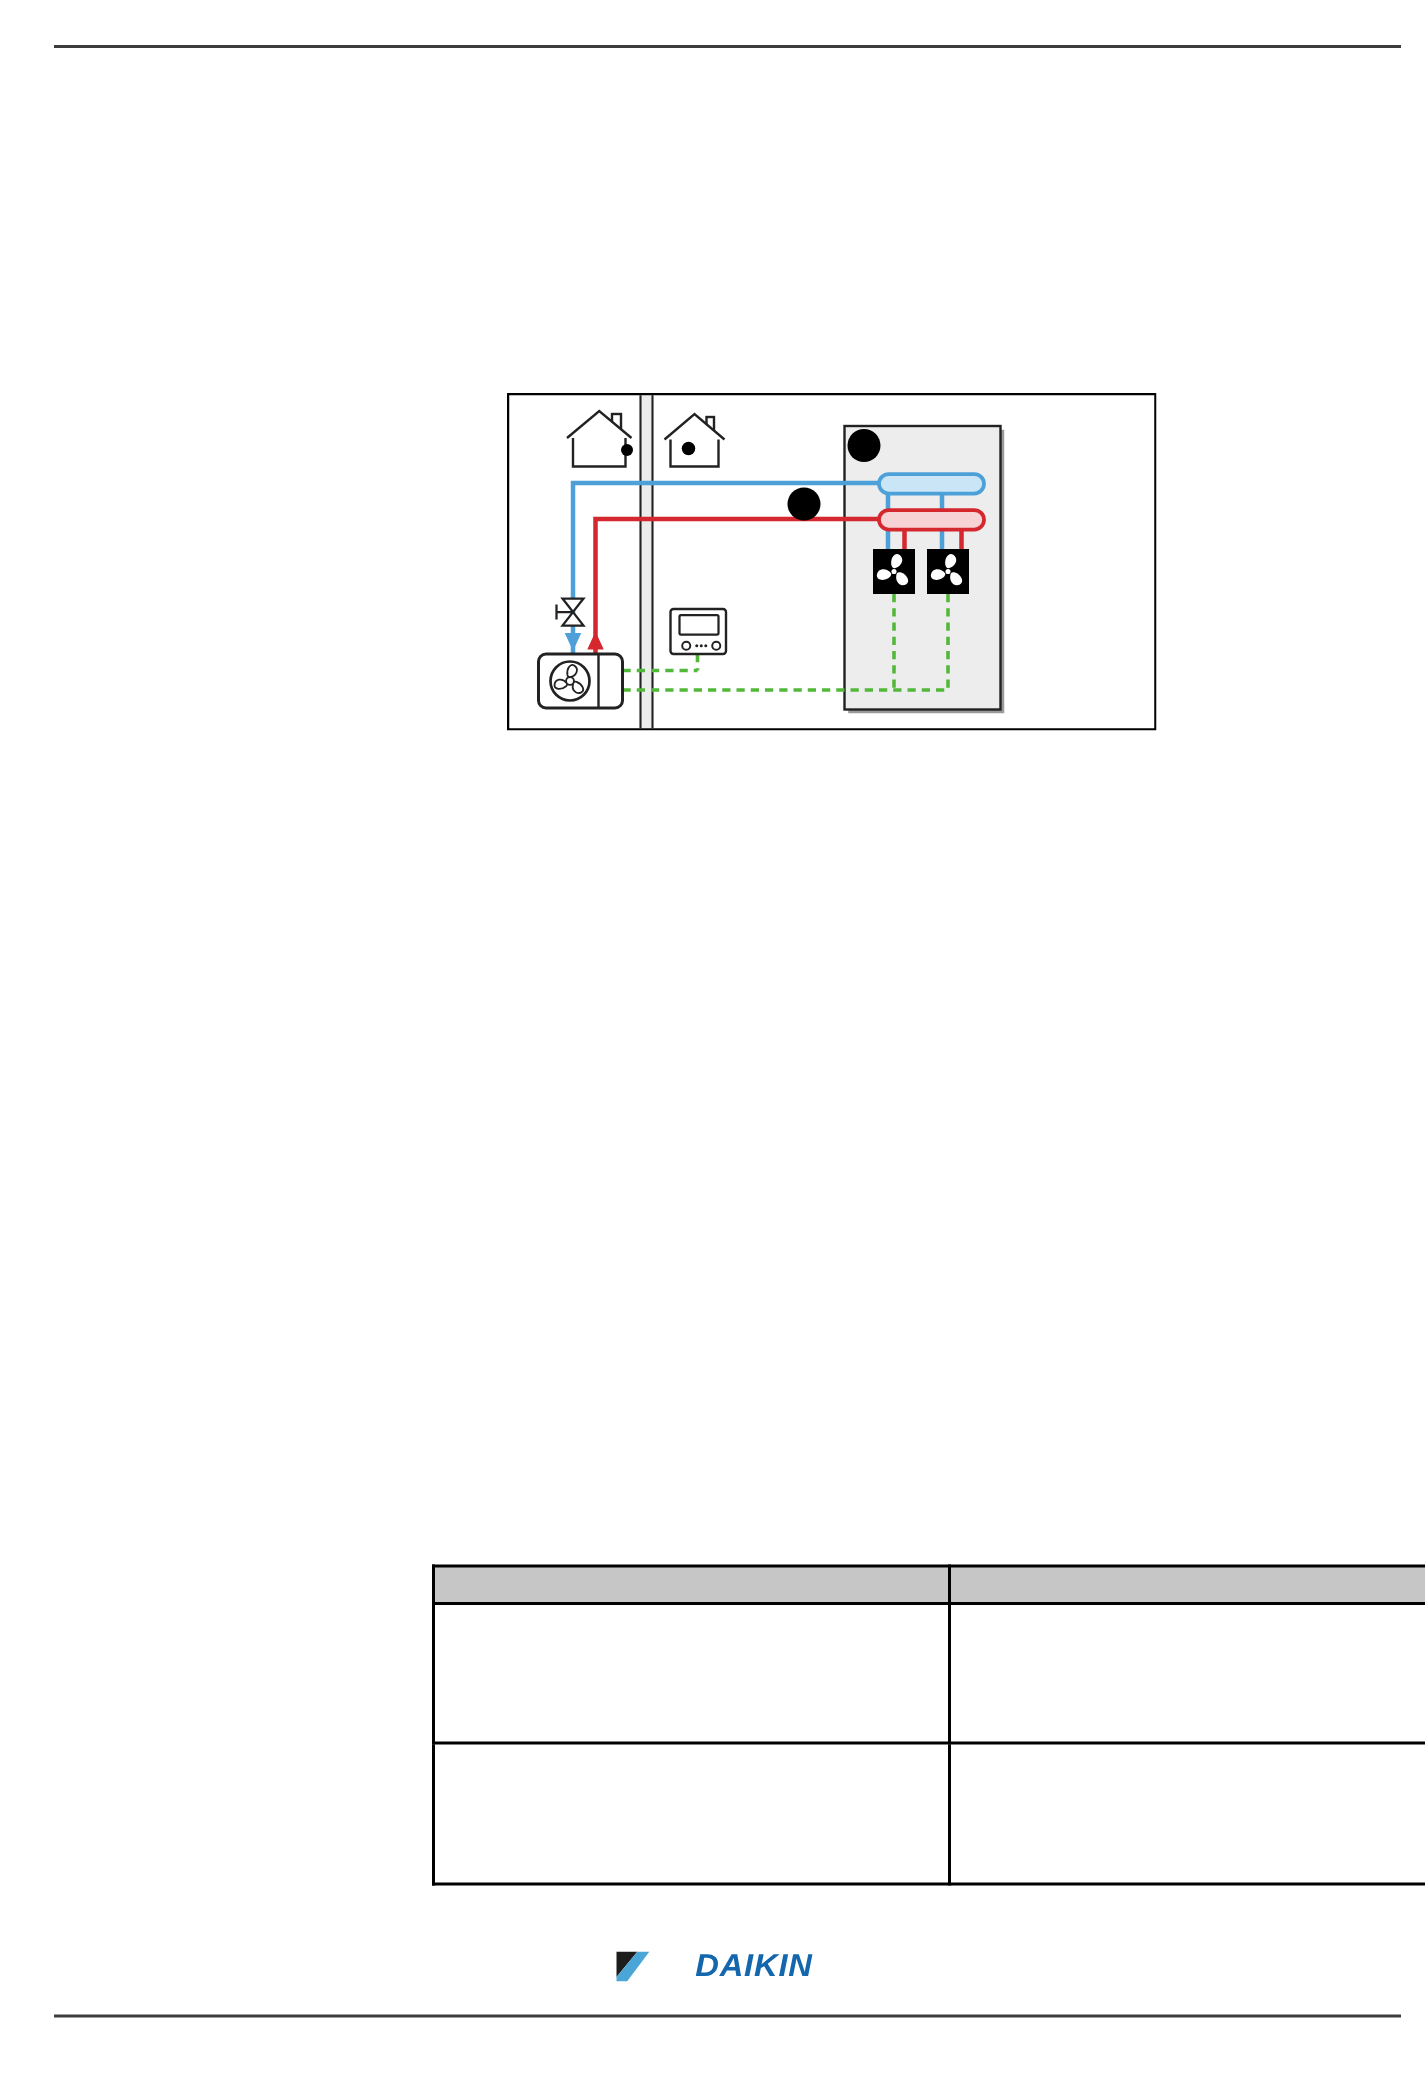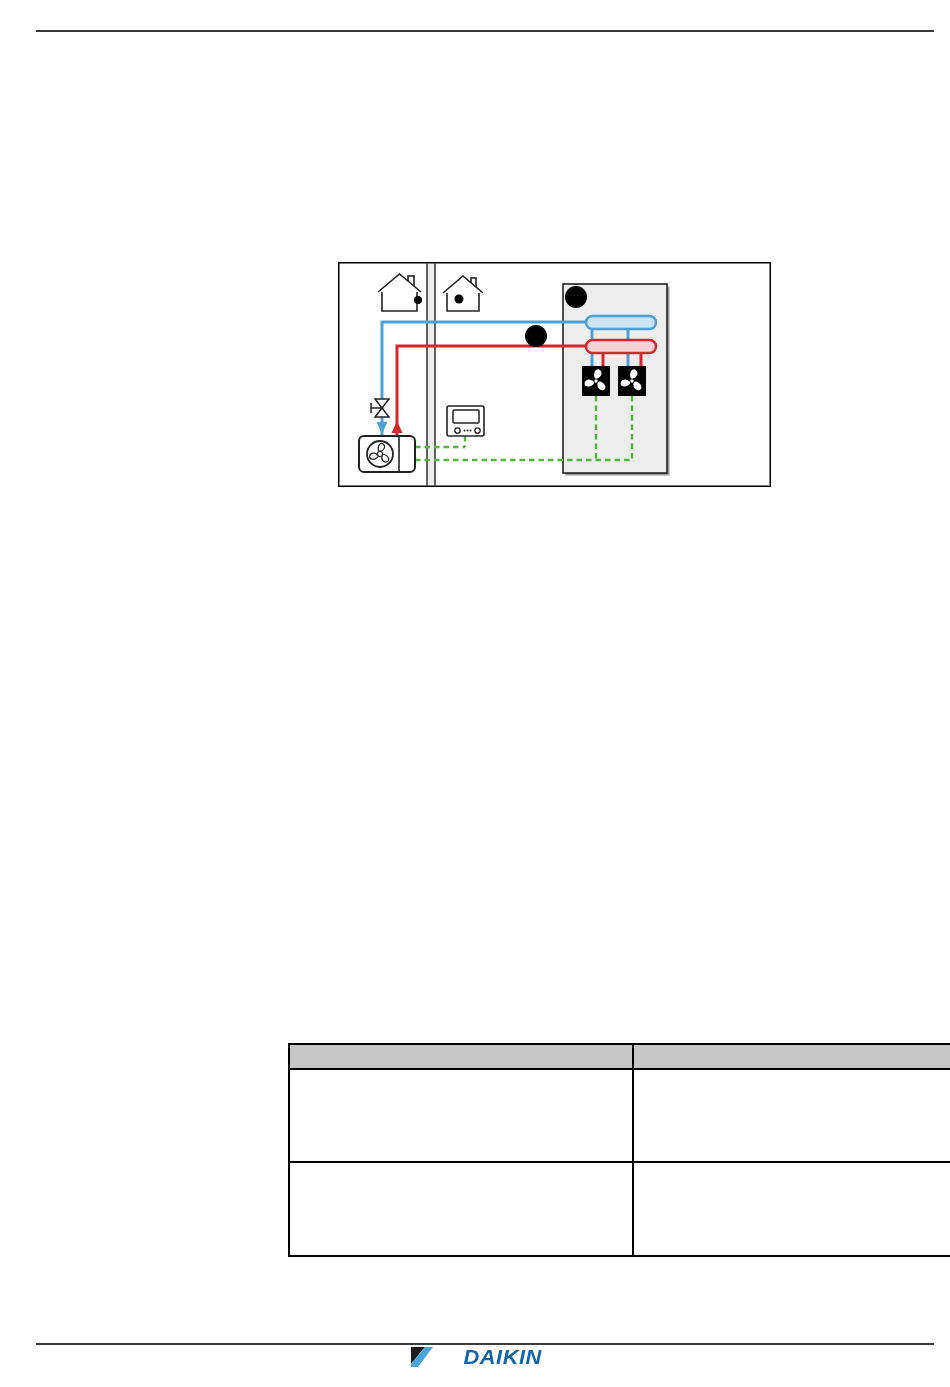--- a/index.html
+++ b/index.html
@@ -60,21 +60,21 @@
     background:var(--table-header);
     height:23px;
   }
   .spec-table .r1 td{height:91px;}
   .spec-table .r2 td{height:92px;}
   .col-a{width:330px;}
   .col-b{width:323px;}
 
   .footer-logo{
     position:absolute;
-    left:0;top:1347px;width:950px;
+    left:0;top:1301px;width:950px;
     display:flex;align-items:center;justify-content:center;gap:28px;
   }
   .logo-mark{margin-right:3px;}
   .logo-text{
     color:var(--logo-blue);
     font-size:21px;
     font-weight:bold;
     font-style:italic;
     letter-spacing:0.5px;
     line-height:20px;

